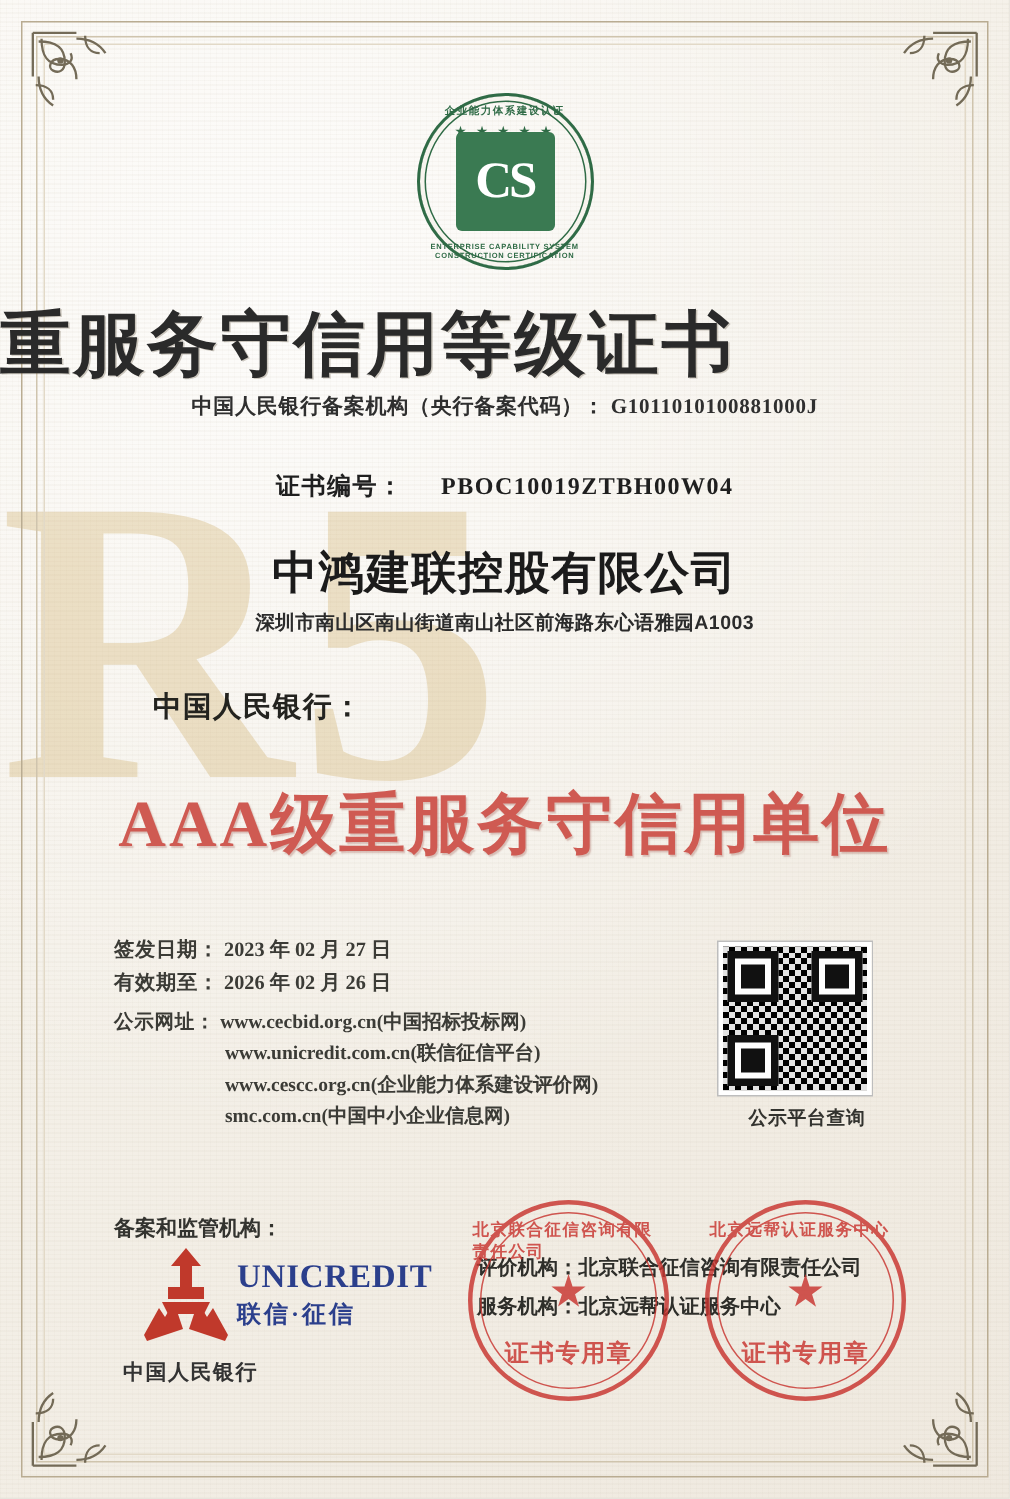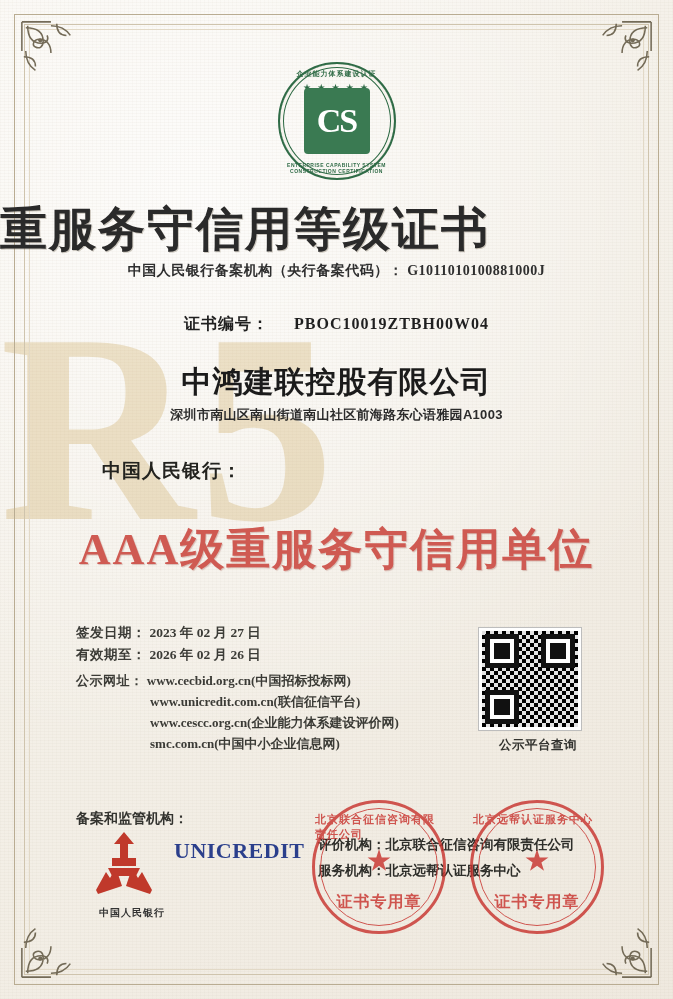--- a/index.html
+++ b/index.html
@@ -286,21 +286,21 @@
     height: 100px;
   }
   .uc-logo {
     position: absolute;
     left: 0; top: 0;
     width: 84px; height: 72px;
   }
   .uc-logo svg { width: 100%; height: 100%; }
   .uc-text {
     position: absolute;
-    left: 92px;
+    left: 76px;
     top: 10px;
   }
   .uc-text .en {
     font-family: "Liberation Serif", serif;
     font-size: 22px;
     font-weight: 700;
     color: #2b3f8c;
     letter-spacing: 0.5px;
   }
   .uc-text .cn {
@@ -309,22 +309,22 @@
     font-weight: 700;
     color: #2b3f8c;
     letter-spacing: 2px;
     margin-top: 2px;
   }
   .pboc-caption {
     position: absolute;
     left: 0;
     top: 78px;
     width: 100px;
-    text-align: center;
-    font-size: 10px;
+    text-align: left;
+    font-size: 14px;
     font-family: "Liberation Serif", serif;
     font-weight: 700;
     color: #333;
     letter-spacing: 1px;
   }
 
   .issuer-lines {
     position: absolute;
     left: 318px;
     top: 832px;
@@ -512,20 +512,21 @@
           <path d="M42 4 L52 16 L46 16 L46 30 L38 30 L38 16 L32 16 Z"></path>
           <path d="M14 62 L24 44 L28 50 L34 40 L40 58 L16 66 Z"></path>
           <path d="M70 62 L60 44 L56 50 L50 40 L44 58 L68 66 Z"></path>
           <rect x="30" y="30" width="24" height="8"></rect>
           <path d="M26 40 L58 40 L54 48 L30 48 Z"></path>
         </g>
       </svg>
     </div>
     <div class="uc-text">
       <div class="en">UNICREDIT</div>
+      <div class="cn">联信·征信</div>
     </div>
     <div class="pboc-caption">中国人民银行</div>
   </div>
 
   <div class="issuer-lines">
     <div>评价机构：北京联合征信咨询有限责任公司</div>
     <div>服务机构：北京远帮认证服务中心</div>
   </div>
 
   <div class="seal left-seal">

